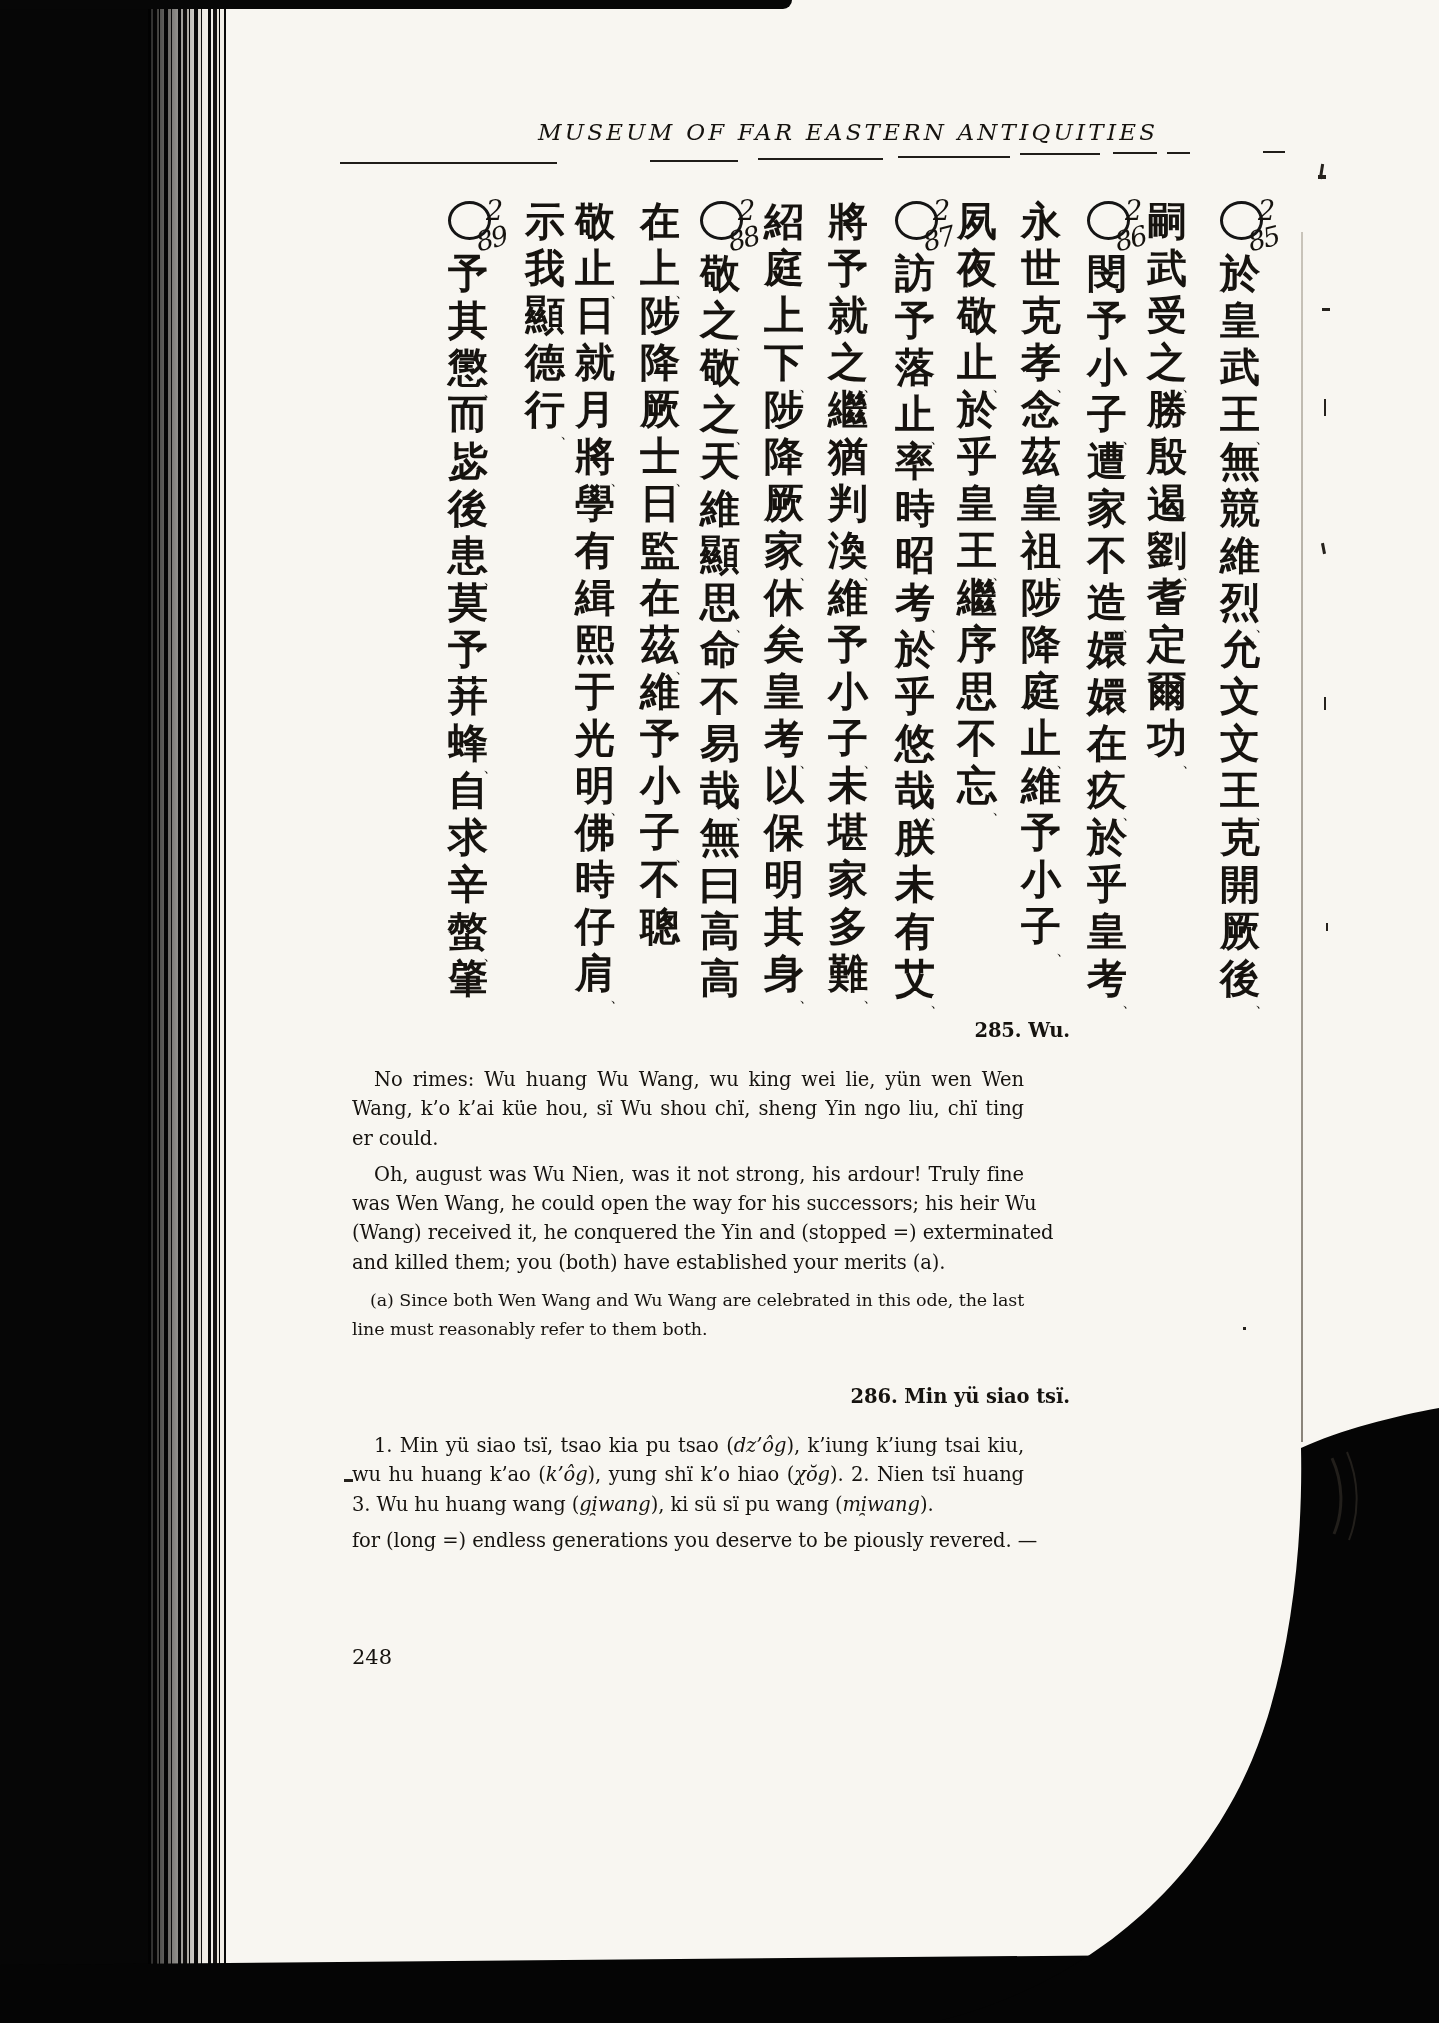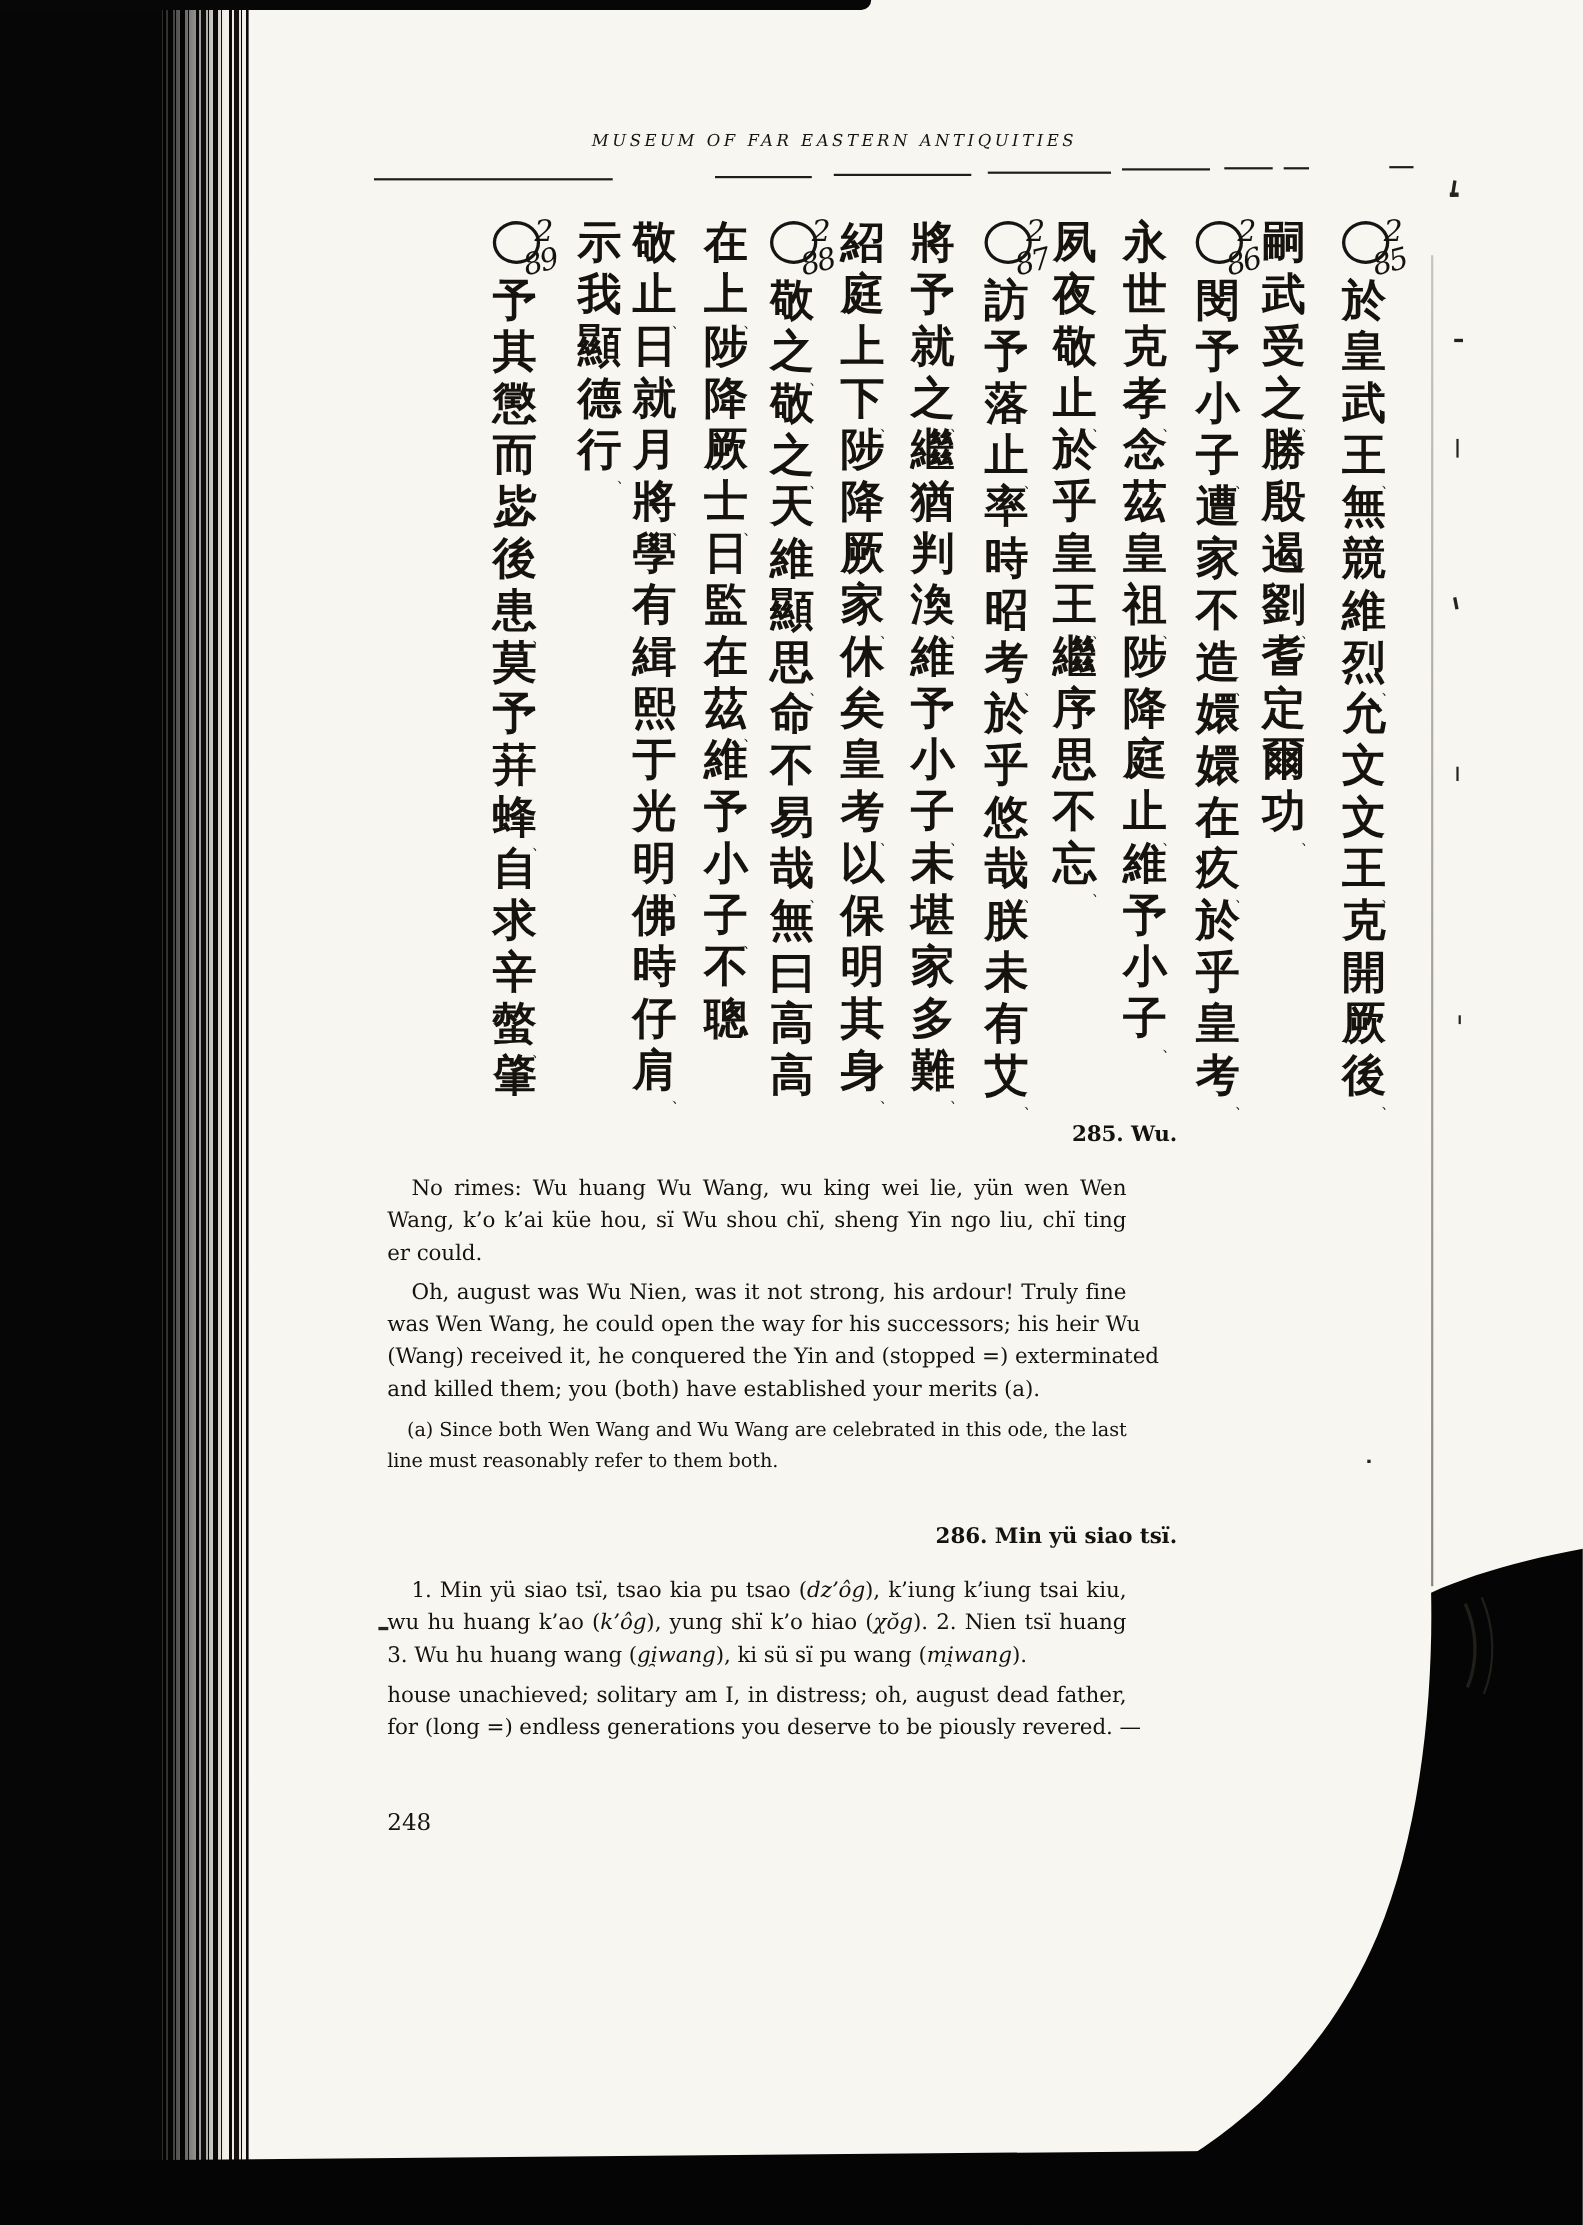--- a/index.html
+++ b/index.html
@@ -17,21 +17,21 @@
   #streak-shade{left:148px;top:0;width:80px;height:1978px;
     background:linear-gradient(90deg,rgba(0,0,0,.85),rgba(0,0,0,0) 70%)}
   #topstrip{left:0;top:0;width:792px;height:9px;background:#070707;border-radius:0 0 10px 0}
   #bottomband{left:0;top:1954px;width:1260px;height:69px;background:#050505;
     clip-path:polygon(0 16%,100% 0,100% 100%,0 100%)}
   #page-edge-line{left:1301px;top:232px;width:2px;height:1210px;
     background:linear-gradient(#c9c4ba,#8a847a)}
   #corner-svg{left:0;top:0;width:1439px;height:2023px}
 
   
-  #header-title{left:538px;top:119px;font-style:italic;font-size:15px;
+  #header-title{left:538px;top:119px;font-style:italic;font-size:23px;
     letter-spacing:3.2px;white-space:nowrap}
   .rule{position:absolute;height:2px;background:#201d19}
 
   
   #cjk{left:0;top:0;width:1439px;height:1010px}
   .col{position:absolute;top:198px;width:46px}
   .cell{position:relative;height:47px;font-size:40px;line-height:46px;
     text-align:center;font-weight:700;font-family:"DejaVu Serif",serif}
   .cmark{position:absolute;right:-7px;bottom:-8px;font-size:15px;font-weight:400;line-height:1}
   .marker{position:relative;height:49px}
@@ -352,21 +352,20 @@
       </div>
     </div>
     <div class="sec">
       <div class="sec-heading">286.  Min yü siao tsï.</div>
       <div class="para first">
         <div class="line indent fill">1.  Min yü siao tsï, tsao kia pu tsao (<i>dz’ôg</i>), k’iung k’iung tsai kiu,</div>
         <div class="line fill">wu hu huang k’ao (<i>k’ôg</i>), yung shï k’o hiao (<i>χŏg</i>).  2.  Nien tsï huang</div>
         <div class="line">3.  Wu hu huang wang (<i>gi̯wang</i>), ki sü sï pu wang (<i>mi̯wang</i>).</div>
       </div>
       <div class="para">
-        <div class="line fill">house unachieved; solitary am I, in distress; oh, august dead father,</div>
         <div class="line">for (long =) endless generations you deserve to be piously revered. —</div>
       </div>
     </div>
   </div>
 
 <div class="abs" id="page-number">248</div>
 
 <div class="speck" style="left:1320px;top:164px;width:3px;height:15px;transform:rotate(9deg)"></div>
 <div class="speck" style="left:1318px;top:175px;width:8px;height:4px"></div>
 <div class="speck" style="left:1322px;top:308px;width:8px;height:3px"></div>

